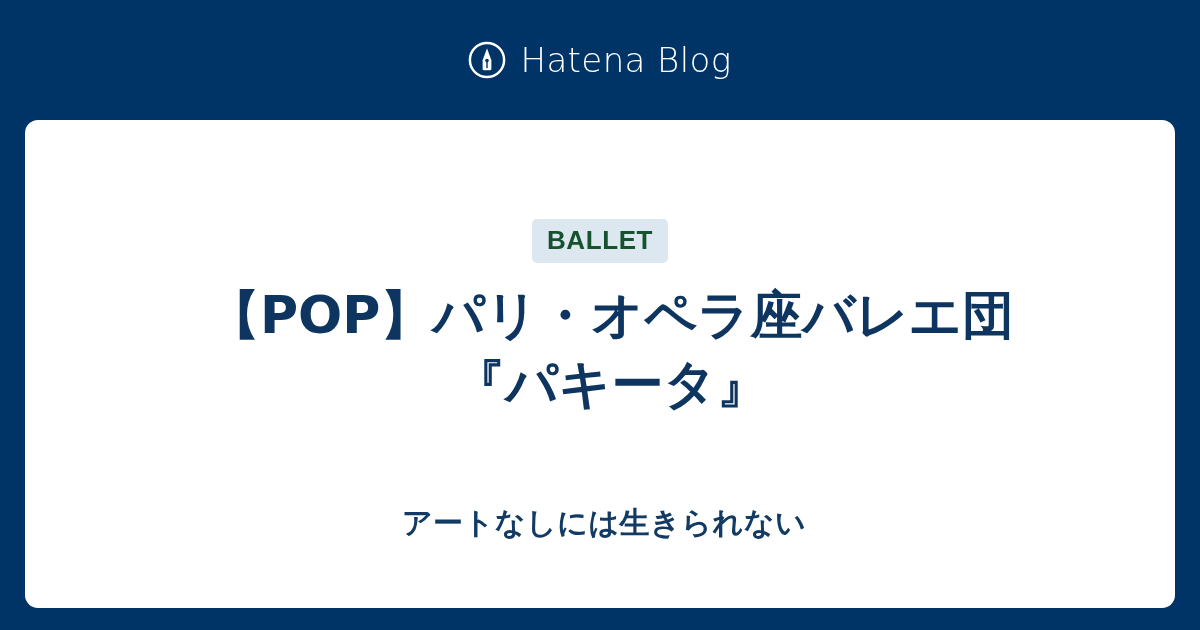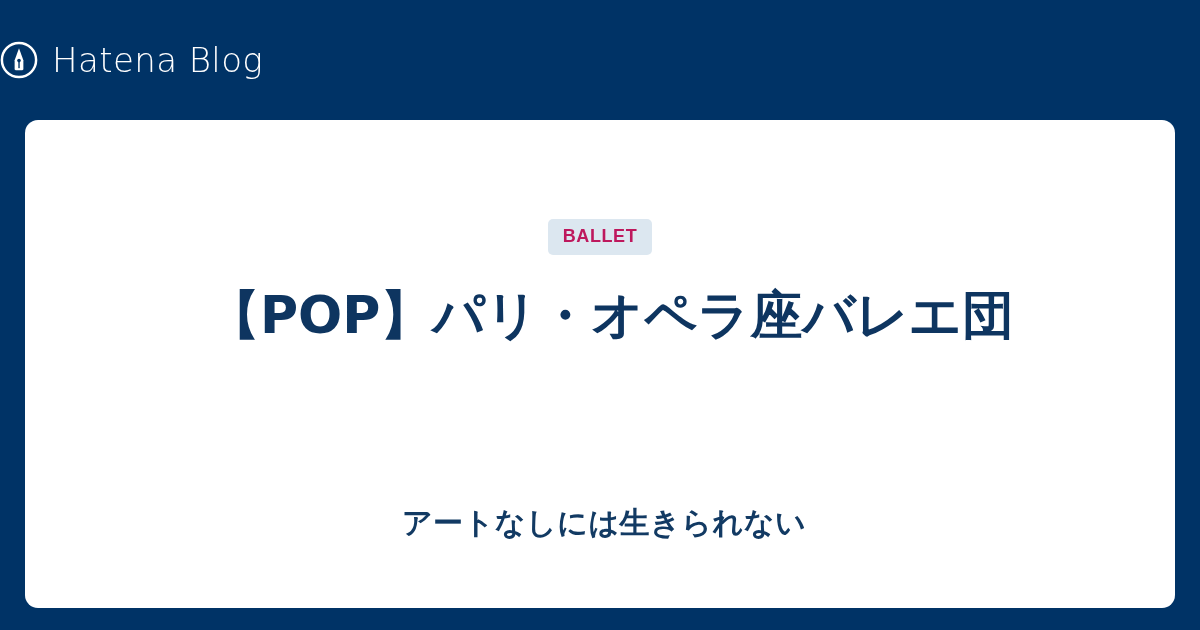--- a/index.html
+++ b/index.html
@@ -24,21 +24,21 @@
 
   
   .brand {
     position: absolute;
     left: 0;
     top: 0;
     width: 1200px;
     height: 120px;
     display: flex;
     align-items: center;
-    justify-content: flex-start;
+    justify-content: center;
     gap: 14px;
   }
 
   .brand-logo {
     width: 38px;
     height: 38px;
     flex: 0 0 auto;
     display: block;
   }
 
@@ -74,22 +74,22 @@
     top: 99px;
     width: 100%;
     display: flex;
     justify-content: center;
     align-items: center;
     gap: 16px;
   }
 
   .tag {
     background: #dce7f0;
-    color: #be185d;
-    font-size: 18px;
+    color: #14532d;
+    font-size: 26px;
     font-weight: bold;
     line-height: 1;
     padding: 8px 15px 10px 15px;
     border-radius: 5px;
     letter-spacing: 0.6px;
     white-space: nowrap;
     font-family: "Liberation Sans", sans-serif;
   }
 
   
@@ -141,18 +141,19 @@
   </div>
 
   <div class="panel">
 
     <div class="tag-row">
       <span class="tag">BALLET</span>
     </div>
 
     <h1 class="entry-title">
       <span>【POP】パリ・オペラ座バレエ団</span><br>
+      <span>『パキータ』</span>
     </h1>
 
     <div class="blog-title">アートなしには生きられない</div>
 
   </div>
 </div>
 
 </body></html>

